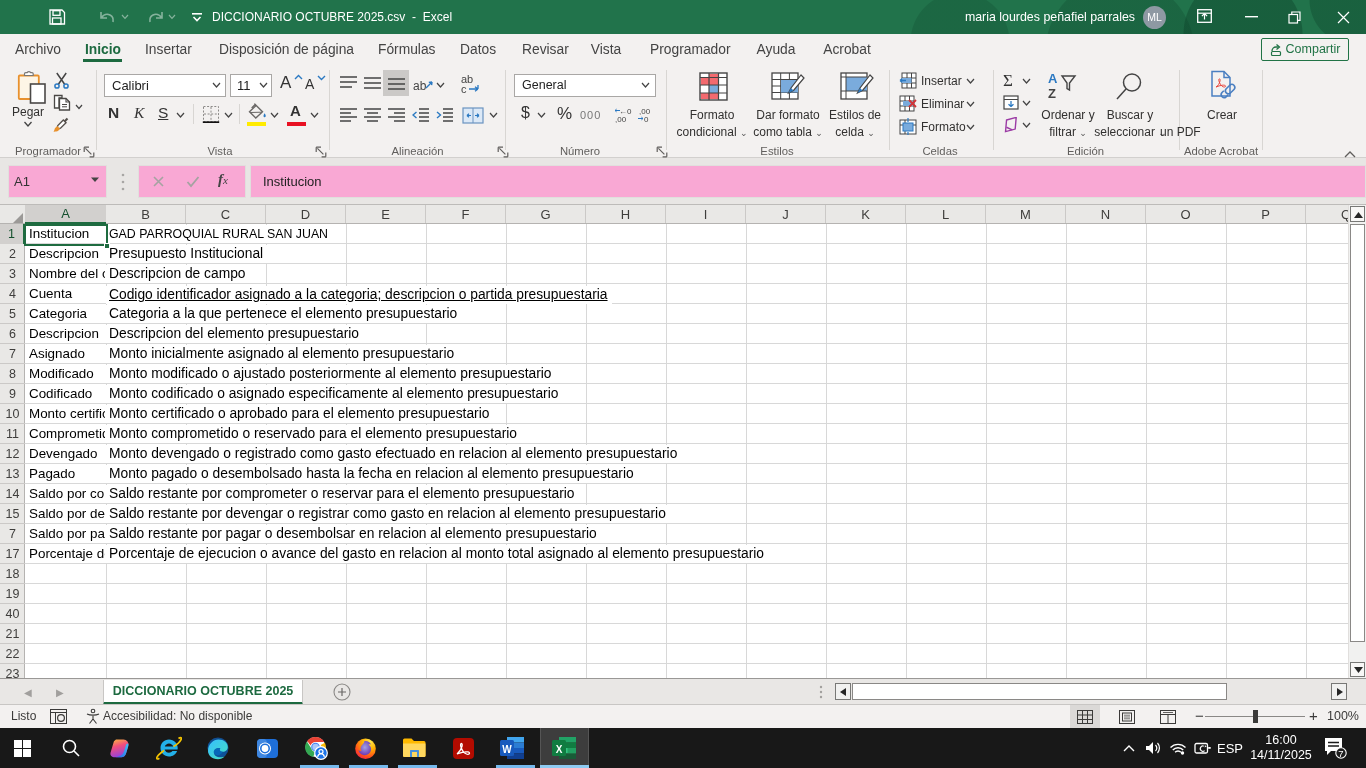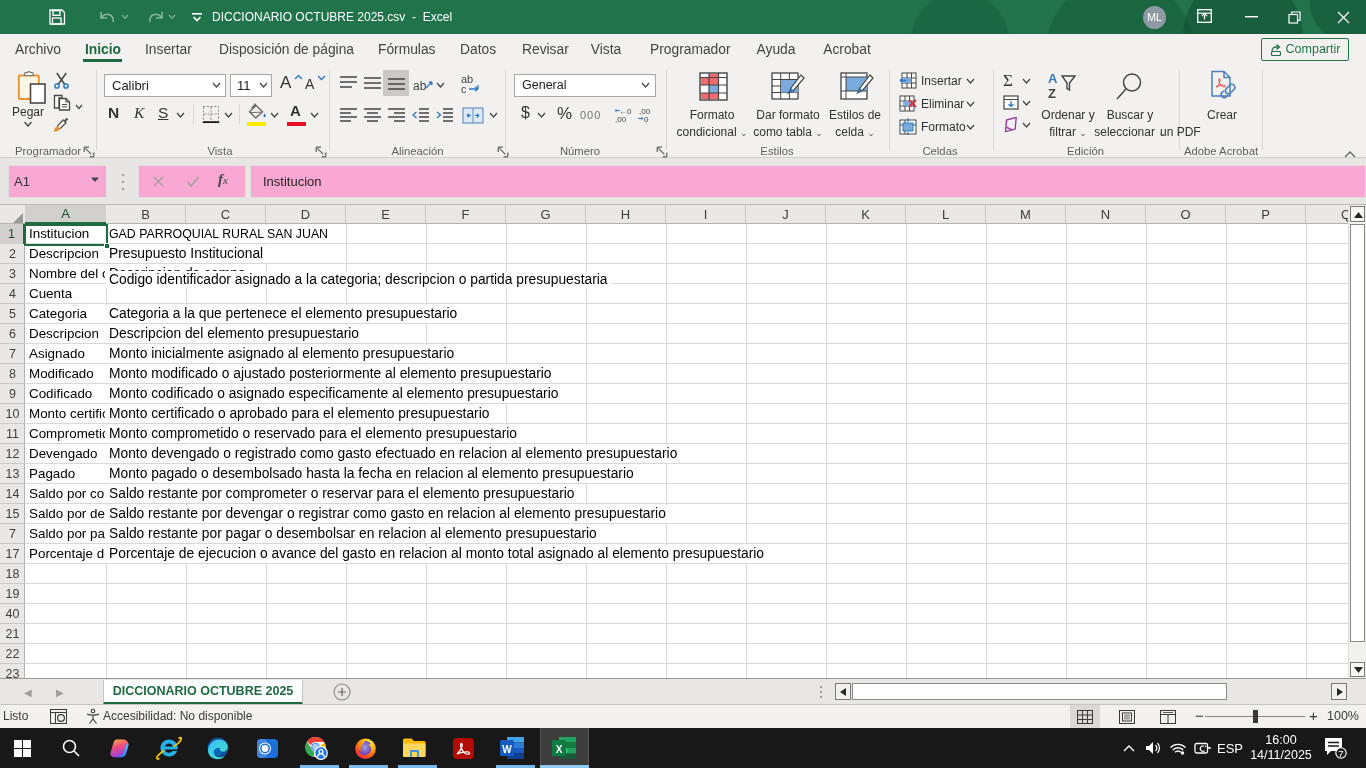--- a/index.html
+++ b/index.html
@@ -104,20 +104,21 @@
   </svg>
   <svg class="abs" style="left:168px;top:14px;opacity:.45" width="8" height="6" viewBox="0 0 8 6">
       <path d="M1 1 L4 4.4 L7 1" fill="none" stroke="#fff" stroke-width="1.2"></path>
     </svg>
 
   <svg class="abs" style="left:190px;top:12px" width="14" height="11" viewBox="0 0 14 11">
     <rect x="2" y="1" width="10" height="1.6" fill="#fff"></rect>
     <path d="M3.5 5 L7 8.6 L10.5 5" fill="none" stroke="#fff" stroke-width="1.5"></path>
   </svg>
   <div id="title-text" class="abs">DICCIONARIO OCTUBRE 2025.csv&nbsp; -&nbsp; Excel</div>
+  <div id="username" class="abs">maria lourdes peñafiel parrales</div>
   <div id="mlbadge" class="abs">ML</div>
 
   <svg class="abs" style="left:1197px;top:9px" width="15" height="14" viewBox="0 0 15 14">
     <rect x="0.7" y="0.7" width="13.6" height="12.6" fill="none" stroke="#fff" stroke-width="1.3"></rect>
     <line x1="0.7" y1="4.2" x2="14.3" y2="4.2" stroke="#fff" stroke-width="1.2"></line>
     <path d="M7.5 4.5 L7.5 10.5 M7.5 4.5 L4.9 7.1 M7.5 4.5 L10.1 7.1" stroke="#fff" stroke-width="1.2" fill="none" transform="rotate(0 7.5 7.5)"></path>
   </svg>
 
   <svg class="abs" style="left:1245px;top:16px" width="13" height="2" viewBox="0 0 13 2">
       <rect width="13" height="1.4" fill="#fff"></rect>
@@ -525,21 +526,21 @@
     <div class="rowh" style="top:440px">23</div>
   </div>
 <div id="griddata" class="abs" style="left:0;top:224px;width:1348px;height:454px;overflow:hidden">
     <div class="celltxt atxt" style="top:0px">Institucion</div>
     <div class="celltxt btxt" style="top:1px;height:18px;line-height:18px;font-size:12.35px;">GAD PARROQUIAL RURAL SAN JUAN</div>
     <div class="celltxt atxt" style="top:20px">Descripcion</div>
     <div class="celltxt btxt" style="top:21px;height:18px;line-height:18px;">Presupuesto Institucional</div>
     <div class="celltxt atxt" style="top:40px">Nombre del campo</div>
     <div class="celltxt btxt" style="top:41px;height:18px;line-height:18px;">Descripcion de campo</div>
     <div class="celltxt atxt" style="top:60px">Cuenta</div>
-    <div class="celltxt btxt" style="top:47px;height:18px;line-height:18px;">Codigo identificador asignado a la categoria; descripcion o partida presupuestaria</div>
+    <div class="celltxt btxt" style="top:62px;height:18px;line-height:18px;text-decoration:underline;">Codigo identificador asignado a la categoria; descripcion o partida presupuestaria</div>
     <div class="celltxt atxt" style="top:80px">Categoria</div>
     <div class="celltxt btxt" style="top:81px;height:18px;line-height:18px;">Categoria a la que pertenece el elemento presupuestario</div>
     <div class="celltxt atxt" style="top:100px">Descripcion</div>
     <div class="celltxt btxt" style="top:101px;height:18px;line-height:18px;">Descripcion del elemento presupuestario</div>
     <div class="celltxt atxt" style="top:120px">Asignado</div>
     <div class="celltxt btxt" style="top:121px;height:18px;line-height:18px;">Monto inicialmente asignado al elemento presupuestario</div>
     <div class="celltxt atxt" style="top:140px">Modificado</div>
     <div class="celltxt btxt" style="top:141px;height:18px;line-height:18px;">Monto modificado o ajustado posteriormente al elemento presupuestario</div>
     <div class="celltxt atxt" style="top:160px">Codificado</div>
     <div class="celltxt btxt" style="top:161px;height:18px;line-height:18px;">Monto codificado o asignado especificamente al elemento presupuestario</div>
@@ -595,21 +596,21 @@
     </svg>
   <div class="abs" style="left:852px;top:4px;width:375px;height:17px;background:#fff;border:1px solid #8a8886"></div>
   <div class="abs" style="left:852px;top:4px;width:478px;height:17px;background:transparent"></div>
   <div class="sbtn abs" style="left:1331px;top:4px;width:16px;height:17px;background:#f1f1f0;border-color:#787876"></div>
   <svg class="abs" style="left:1337px;top:9px" width="6" height="8" viewBox="0 0 6 8">
       <path d="M0 0 L6 4 L0 8 Z" fill="#262626"></path>
     </svg>
 </div>
 
 <div id="statusbar" class="abs">
-  <div class="abs" style="left:3px;top:4px">Listo</div>
+  <div class="abs" style="left:11px;top:4px">Listo</div>
   <svg class="abs" style="left:50px;top:4px" width="17" height="15" viewBox="0 0 17 15">
     <rect x="0.5" y="0.5" width="16" height="14" fill="none" stroke="#3b3a39" stroke-width="1"></rect>
     <line x1="0.5" y1="3.5" x2="16.5" y2="3.5" stroke="#3b3a39"></line>
     <line x1="5.5" y1="3.5" x2="5.5" y2="14.5" stroke="#3b3a39"></line>
     <circle cx="11" cy="9" r="3.4" fill="none" stroke="#3b3a39" stroke-width="1.2"></circle>
   </svg>
   <svg class="abs" style="left:85px;top:3px" width="16" height="17" viewBox="0 0 16 17">
     <circle cx="8" cy="3" r="1.8" fill="none" stroke="#3b3a39" stroke-width="1.1"></circle>
     <path d="M2 6 C5 7.5 11 7.5 14 6 M8 8 V11 M8 11 L4.5 15.5 M8 11 L11.5 15.5" fill="none" stroke="#3b3a39" stroke-width="1.1"></path>
   </svg>

